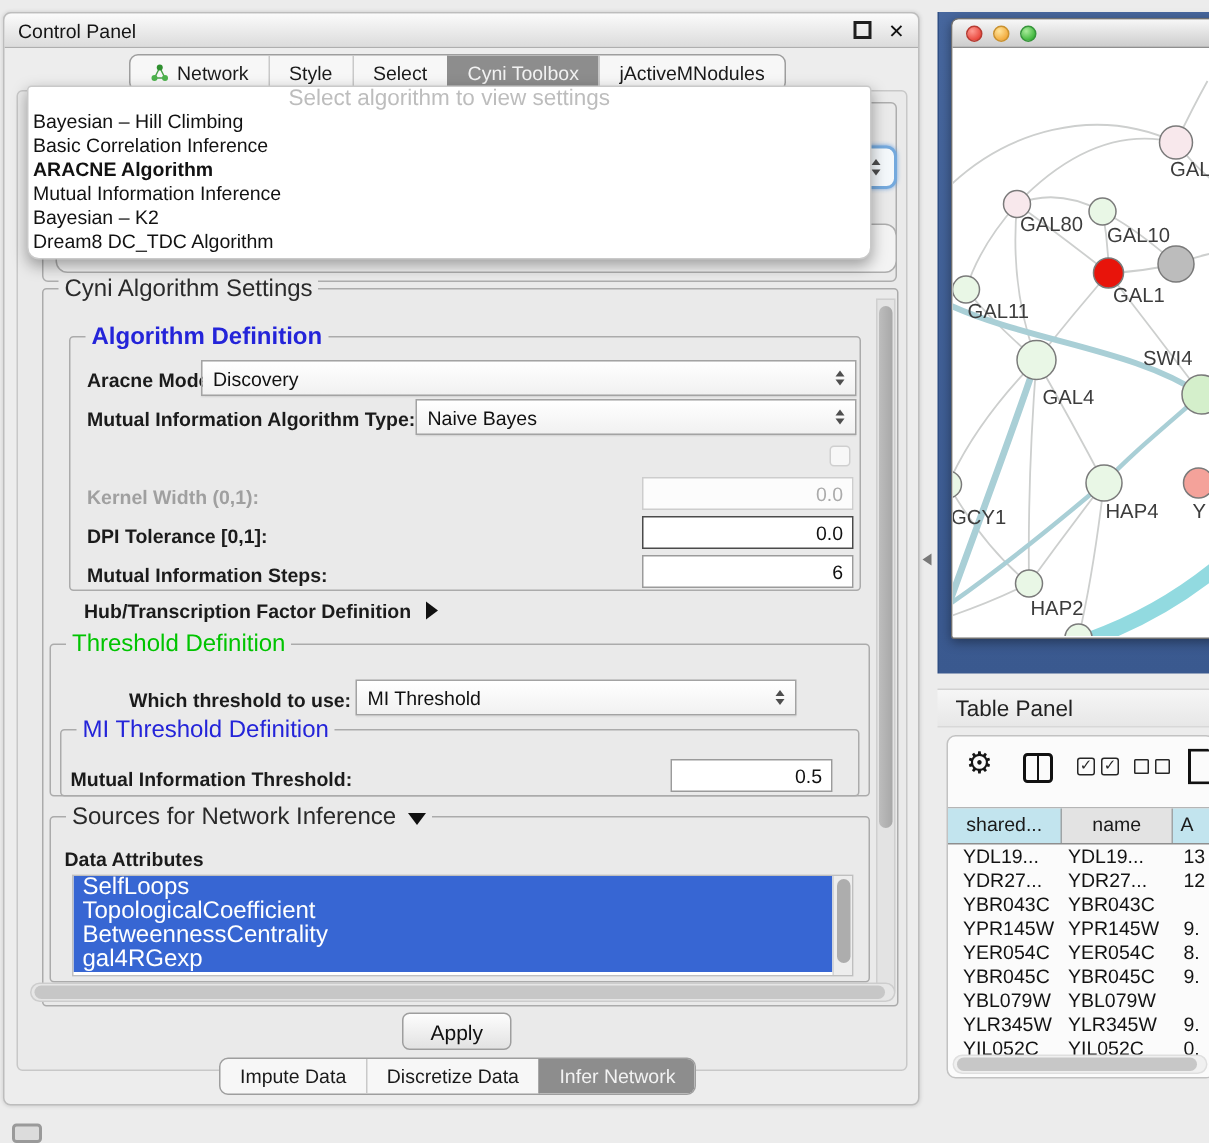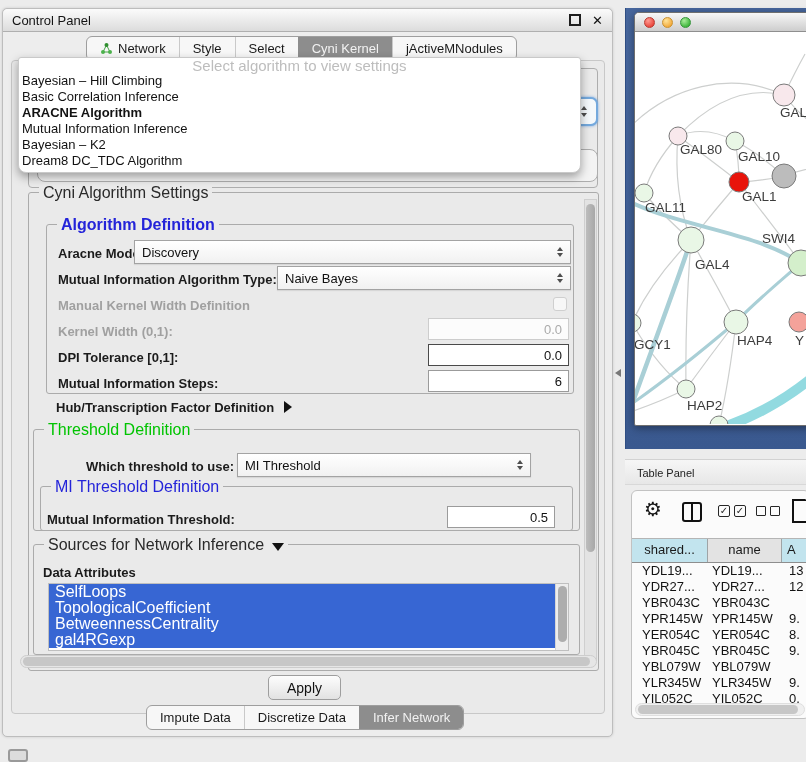--- a/index.html
+++ b/index.html
@@ -83,21 +83,21 @@
       display:flex;align-items:center;gap:7px;padding-left:9px;}
   .light{width:11px;height:11px;border-radius:50%;box-sizing:border-box;}
   .light.red{background:radial-gradient(circle at 35% 30%,#FF9B92,#E9463C 75%);border:1px solid #B73B32;}
   .light.yellow{background:radial-gradient(circle at 35% 30%,#FFE49A,#F2A93B 75%);border:1px solid #C9912F;}
   .light.green{background:radial-gradient(circle at 35% 30%,#A9EC9B,#3DB53A 75%);border:1px solid #36953B;}
   .canvas{position:relative;height:392px;background:#FFF;overflow:hidden;}
   .nlabel{font-family:"Liberation Sans","DejaVu Sans",sans-serif;font-size:13.5px;fill:#3C3C3C;}
   
   .tp-bar{left:625px;top:459px;width:181px;height:26px;background:linear-gradient(#F6F6F6,#E7E7E7);
       border-top:1px solid #D2D2D2;border-bottom:1px solid #D8D8D8;line-height:26px;padding-left:12px;
-      font-size:11px;color:#222;box-sizing:border-box;}
+      font-size:15px;color:#222;box-sizing:border-box;}
   .tcard{left:631px;top:490px;width:179px;height:229px;background:#FBFBFB;border:1px solid #C2C2C2;border-radius:6px;box-sizing:border-box;}
   .ttool{position:relative;height:47px;}
   .gear{position:absolute;left:12px;top:8px;font-size:20px;color:#151515;line-height:1;}
   .colicon{position:absolute;left:50px;top:11px;width:16px;height:16px;border:2px solid #111;border-radius:3px;
       background:linear-gradient(90deg,transparent 44%,#111 44%,#111 56%,transparent 56%);}
   .ckb{position:absolute;top:14px;width:10px;height:10px;border:1.5px solid #262626;border-radius:2px;
       font-size:10px;line-height:10px;text-align:center;color:#262626;}
   .sqb{position:absolute;top:15px;width:8px;height:8px;border:1.5px solid #262626;border-radius:1px;}
   .pageicon{position:absolute;left:160px;top:8px;width:15px;height:20px;border:2px solid #111;
       clip-path:polygon(0 0,70% 0,100% 28%,100% 100%,0 100%);}
@@ -147,21 +147,21 @@
         </svg>
         <span>Network</span>
       </div>
       <div class="tab">
         <span>Style</span>
       </div>
       <div class="tab">
         <span>Select</span>
       </div>
       <div class="tab sel">
-        <span>Cyni Kernel</span>
+        <span>Cyni Toolbox</span>
       </div>
       <div class="tab">
         <span>jActiveMNodules</span>
       </div>
     </div>
 
   <div class="abs dropdown">
     <div class="dd-header">Select algorithm to view settings</div>
     <div>
         <div class="dd-item">Bayesian – Hill Climbing</div>
@@ -192,21 +192,20 @@
       </span>
   </div>
   <span class="lbl" style="left:58px;top:272px;">Mutual Information Algorithm Type:</span>
   <div class="combo" style="left:277px;top:266px;width:294px;">
     <span>Naive Bayes</span>
     <span class="combo-arrows">
         <i class="tri-up"></i>
         <i class="tri-dn"></i>
       </span>
   </div>
-  <span class="lbl dis" style="left:58px;top:298px;">Manual Kernel Width Definition</span>
   <div class="checkbox" style="left:553px;top:297px;"></div>
   <span class="lbl dis" style="left:58px;top:324px;">Kernel Width (0,1):</span>
   <input class="num dis" style="left: 428px; top: 318px; width: 141px;" readonly="" value="0.0">
   <span class="lbl" style="left:58px;top:350px;">DPI Tolerance [0,1]:</span>
   <input class="num strong" style="left: 428px; top: 344px; width: 141px;" readonly="" value="0.0">
   <span class="lbl" style="left:58px;top:376px;">Mutual Information Steps:</span>
   <input class="num" style="left: 428px; top: 370px; width: 141px;" readonly="" value="6">
 
   <span class="lbl" style="left:56px;top:400px;">
     <span>Hub/Transcription Factor Definition</span><i class="tri-right"></i>

